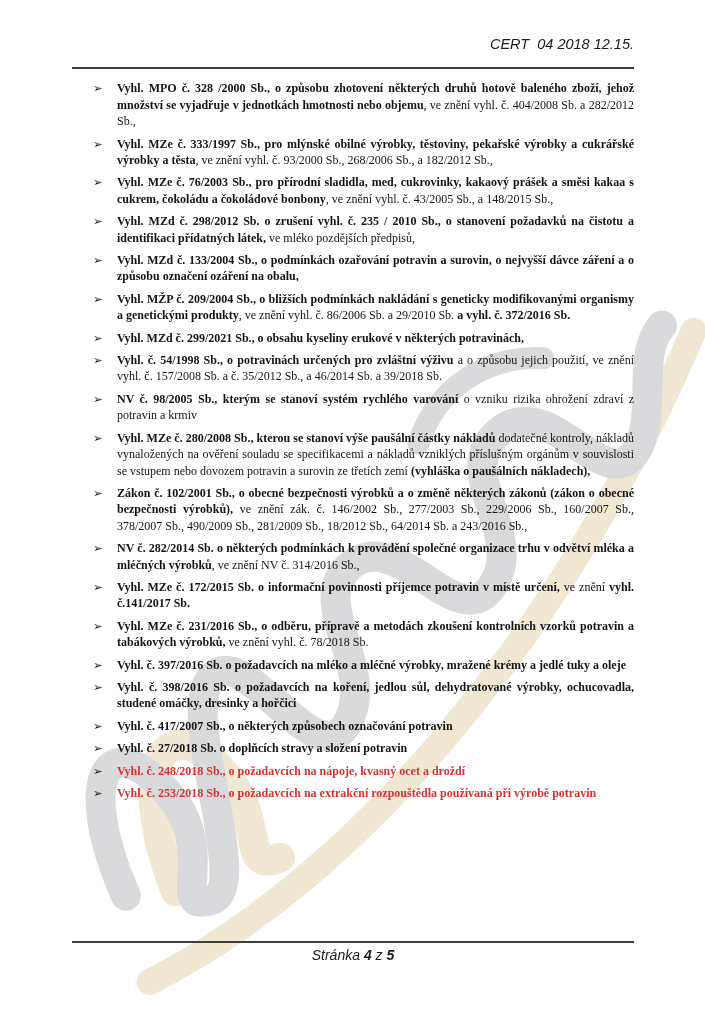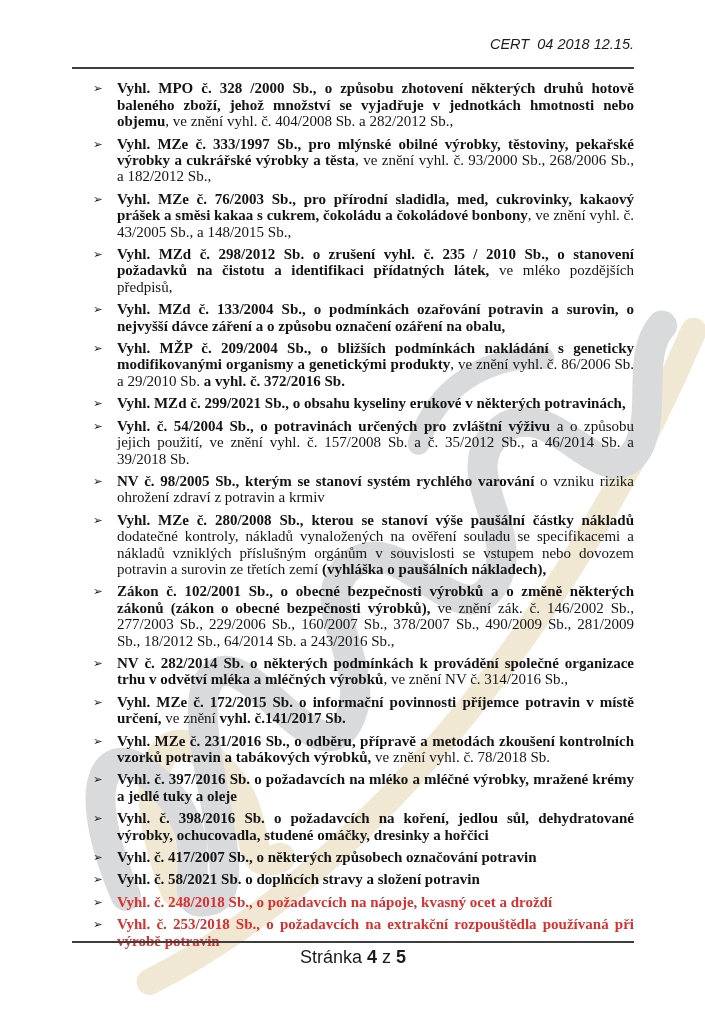--- a/index.html
+++ b/index.html
@@ -17,29 +17,29 @@
   }
   .rule { border-bottom:2px solid #3d3d3d; margin-top:14px; }
   .reg-list { margin-top:11px; }
   .item { display:flex; margin-bottom:6px; }
   .bullet {
     flex:0 0 24px; margin-left:21px;
     font-family:"DejaVu Sans", sans-serif;
     font-size:11.5px; line-height:16.4px; color:#141414;
   }
   .itext {
-    flex:1; font-size:15px; line-height:16.4px;
+    flex:1; font-size:12px; line-height:16.4px;
     text-align:justify; color:#141414;
   }
   .itext .b { font-weight:bold; }
   .itext.red { color:var(--red, #d93030); }
   .footer {
     position:absolute; z-index:1; left:72px; width:562px; top:941px;
     text-align:center;
-    font-family:"Liberation Sans", sans-serif; font-size:18px; color:#1c1c1c;
+    font-family:"Liberation Sans", sans-serif; font-size:14px; color:#1c1c1c;font-style:italic;
   }
   .footer-rule { border-bottom:2px solid #3d3d3d; margin-bottom:4px; }
   .footer .b { font-weight:bold; }
 </style>
 </head>
 <body>
 
 <div class="page">
 
   <svg class="watermark" width="705" height="1024" viewBox="0 0 705 1024" aria-hidden="true">
@@ -78,21 +78,21 @@
         <div class="item">
           <span class="bullet">➢</span>
           <div class="itext"><span class="b">Vyhl. MŽP č. 209/2004 Sb., o bližších podmínkách nakládání s geneticky modifikovanými organismy a genetickými produkty</span><span>, ve znění vyhl. č. 86/2006 Sb. a 29/2010 Sb. </span><span class="b">a vyhl. č. 372/2016 Sb.</span></div>
         </div>
         <div class="item">
           <span class="bullet">➢</span>
           <div class="itext"><span class="b">Vyhl. MZd č. 299/2021 Sb., o obsahu kyseliny erukové v některých potravinách,</span></div>
         </div>
         <div class="item">
           <span class="bullet">➢</span>
-          <div class="itext"><span class="b">Vyhl. č. 54/2004 Sb., o potravinách určených pro zvláštní výživu</span><span> a o způsobu jejich použití, ve znění vyhl. č. 157/2008 Sb. a č. 35/2012 Sb., a 46/2014 Sb. a 39/2018 Sb.</span></div>
+          <div class="itext"><span class="b">Vyhl. č. 54/1998 Sb., o potravinách určených pro zvláštní výživu</span><span> a o způsobu jejich použití, ve znění vyhl. č. 157/2008 Sb. a č. 35/2012 Sb., a 46/2014 Sb. a 39/2018 Sb.</span></div>
         </div>
         <div class="item">
           <span class="bullet">➢</span>
           <div class="itext"><span class="b">NV č. 98/2005 Sb., kterým se stanoví systém rychlého varování</span><span> o vzniku rizika ohrožení zdraví z potravin a krmiv</span></div>
         </div>
         <div class="item">
           <span class="bullet">➢</span>
           <div class="itext"><span class="b">Vyhl. MZe č. 280/2008 Sb., kterou se stanoví výše paušální částky nákladů</span><span> dodatečné kontroly, nákladů vynaložených na ověření souladu se specifikacemi a nákladů vzniklých příslušným orgánům v souvislosti se vstupem nebo dovozem potravin a surovin ze třetích zemí </span><span class="b">(vyhláška o paušálních nákladech),</span></div>
         </div>
         <div class="item">
@@ -118,21 +118,21 @@
         <div class="item">
           <span class="bullet">➢</span>
           <div class="itext"><span class="b">Vyhl. č. 398/2016 Sb. o požadavcích na koření, jedlou sůl, dehydratované výrobky, ochucovadla, studené omáčky, dresinky a hořčici</span></div>
         </div>
         <div class="item">
           <span class="bullet">➢</span>
           <div class="itext"><span class="b">Vyhl. č. 417/2007 Sb., o některých způsobech označování potravin</span></div>
         </div>
         <div class="item">
           <span class="bullet">➢</span>
-          <div class="itext"><span class="b">Vyhl. č. 58/2021 Sb. o doplňcích stravy a složení potravin</span></div>
+          <div class="itext"><span class="b">Vyhl. č. 27/2018 Sb. o doplňcích stravy a složení potravin</span></div>
         </div>
         <div class="item">
           <span class="bullet">➢</span>
           <div class="itext red"><span class="b">Vyhl. č. 248/2018 Sb., o požadavcích na nápoje, kvasný ocet a droždí</span></div>
         </div>
         <div class="item">
           <span class="bullet">➢</span>
           <div class="itext red"><span class="b">Vyhl. č. 253/2018 Sb., o požadavcích na extrakční rozpouštědla používaná při výrobě potravin</span></div>
         </div>
       </div>

